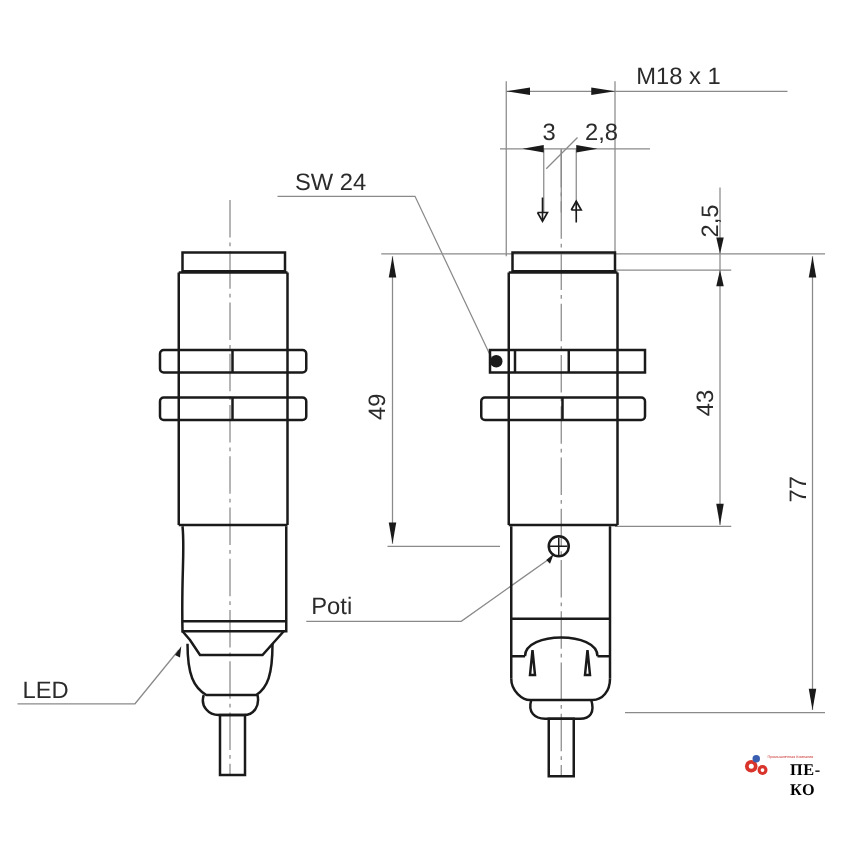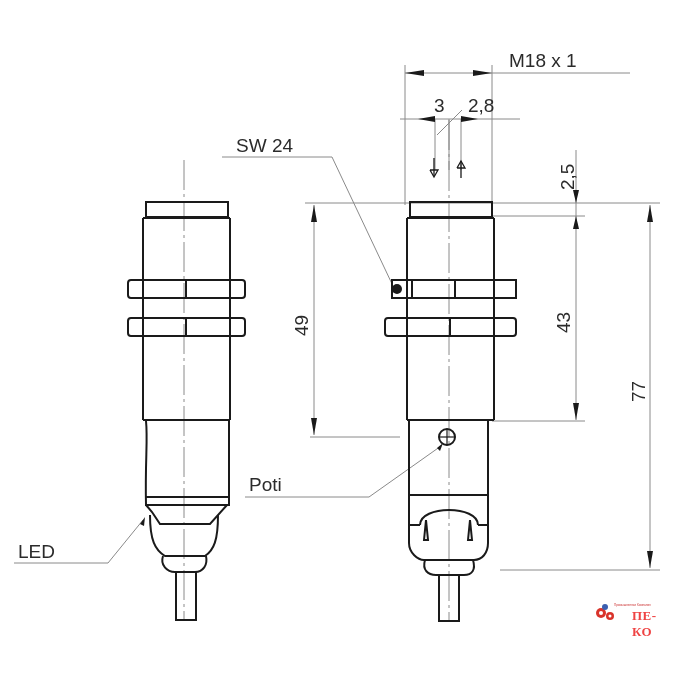--- a/index.html
+++ b/index.html
@@ -1,19 +1,19 @@
 <!DOCTYPE html>
 <html><head>
 <meta charset="utf-8">
 <style>
   html,body{margin:0;padding:0;background:#fff;}
   #stage{position:relative;width:675px;height:675px;background:#fff;overflow:hidden;text-decoration:underline;}
   svg{position:absolute;left:0;top:0;}
   .lbl{font-family:"Liberation Sans",sans-serif;fill:#2b2b2b;}
-  .logo-text{position:absolute;left:608px;top:608px;font-family:"Liberation Serif",serif;font-size:13px;font-weight:bold;color:#ef4444;letter-spacing:0.5px;padding-left:24px;}
+  .logo-text{position:absolute;left:608px;top:608px;font-family:"Liberation Serif",serif;font-size:13px;font-weight:bold;color:#000000;letter-spacing:0.5px;padding-left:24px;}
   .logo-sub{position:absolute;left:614px;top:603px;font-family:"Liberation Sans",sans-serif;font-size:3px;color:#c33;}
 </style>
 </head>
 <body>
 
 <div id="stage">
 <svg width="675" height="675" viewBox="0 0 675 675">
   <g fill="none" stroke="#8a8a8a" stroke-width="1">
 
     <line x1="184" y1="160" x2="184" y2="620" stroke-dasharray="30,4,3,4"></line>

